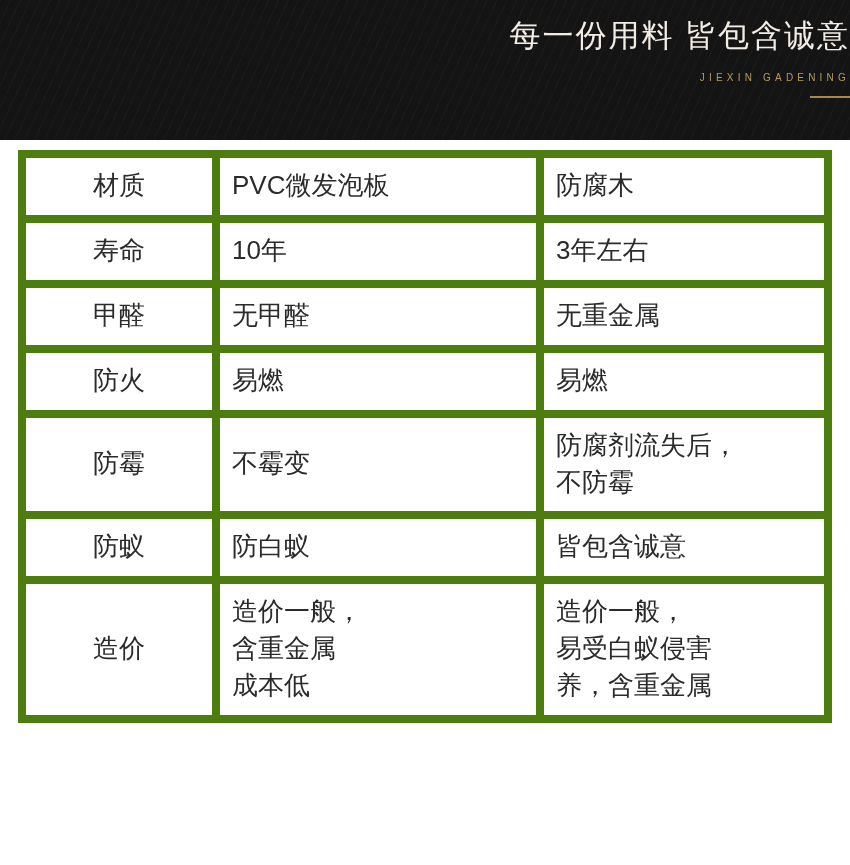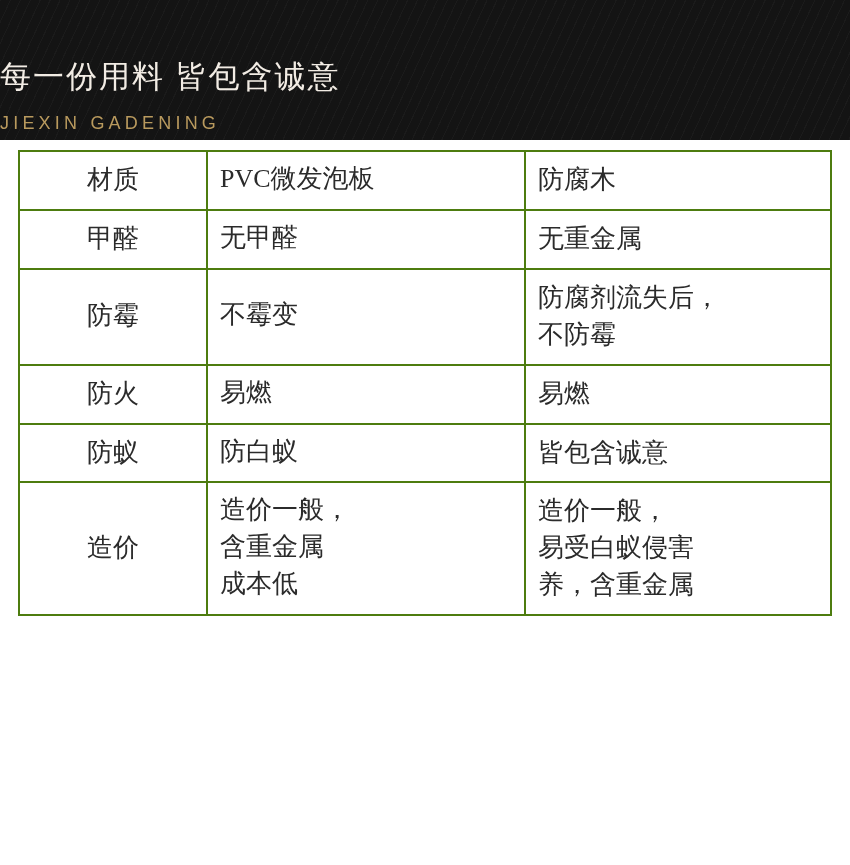--- a/index.html
+++ b/index.html
@@ -29,37 +29,36 @@
     background-image:
       repeating-linear-gradient(115deg, rgba(255,255,255,0.030) 0px, rgba(255,255,255,0.030) 1px, rgba(255,255,255,0) 1px, rgba(255,255,255,0) 9px);
     overflow: hidden;
     box-sizing: border-box;
   }
   .banner-inner {
     position: absolute;
     left: 0; right: 0; top: 0; bottom: 0;
     display: flex;
     flex-direction: column;
-    align-items: flex-start;
+    align-items: flex-end;
     justify-content: flex-start;
-    padding-top: 40px;
-    margin-top: 20px;
+    padding-top: 19px;
   }
   .banner-title {
     color: #f2ece4;
     font-size: 31px;
     letter-spacing: 2px;
     font-weight: 400;
     line-height: 1.1;
     white-space: nowrap;
   }
   .banner-sub {
     margin-top: 19px;
     color: #b99a5e;
-    font-size: 18px;
+    font-size: 10px;
     letter-spacing: 4.2px;
     font-weight: 400;
     white-space: nowrap;
   }
   .banner-rule {
     margin-top: 13px;
     width: 40px;
     height: 2px;
     background: #a9884e;
   }
@@ -71,39 +70,38 @@
     top: 150px;
     width: 814px;
   }
   table.compare {
     border-collapse: collapse;
     width: 814px;
     table-layout: fixed;
     border: 2px solid #3a3a3a;
   }
   table.compare td {
-    border: 2px solid #4d7c0f;
+    border: 8px solid #4d7c0f;
     vertical-align: middle;
     padding: 9px 12px 11px 12px;
     font-size: 26px;
     line-height: 1.42;
     color: #2b2b2b;
     font-weight: 400;
   }
   td.c-label {
     width: 162px;
     text-align: center;
     color: #2b2b2b;
   }
   td.c-pvc {
     width: 292px;
     color: #e00000;
     font-weight: 700;
     padding-left: 22px;
-    font-family: Liberation Serif, serif;
   }
   td.c-wood {
     color: #2b2b2b;
     padding-left: 22px;
     border-radius: 22px;
   }
   
   tr.row-head td.c-pvc {
     color: #2b2b2b;
     font-weight: 400;
@@ -136,62 +134,75 @@
               <span>PVC微发泡板</span>
             </div>
           </td>
           <td class="c-wood">
             <div class="cell-lines">
               <span>防腐木</span>
             </div>
           </td>
         </tr>
 
+        <tr>
+          <td class="c-label">寿命</td>
+          <td class="c-pvc">
+            <div class="cell-lines">
+              <span>10年</span>
+            </div>
+          </td>
+          <td class="c-wood">
+            <div class="cell-lines">
+              <span>3年左右</span>
+            </div>
+          </td>
+        </tr>
 
 
         <tr>
           <td class="c-label">甲醛</td>
           <td class="c-pvc">
             <div class="cell-lines">
               <span>无甲醛</span>
             </div>
           </td>
           <td class="c-wood">
             <div class="cell-lines">
               <span>无重金属</span>
             </div>
           </td>
         </tr>
 
+
+        <tr>
+          <td class="c-label">防火</td>
+          <td class="c-pvc">
+            <div class="cell-lines">
+              <span>易燃</span>
+            </div>
+          </td>
+          <td class="c-wood">
+            <div class="cell-lines">
+              <span>易燃</span>
+            </div>
+          </td>
+        </tr>
 
         <tr>
           <td class="c-label">防霉</td>
           <td class="c-pvc">
             <div class="cell-lines">
               <span>不霉变</span>
             </div>
           </td>
           <td class="c-wood">
             <div class="cell-lines">
               <span>防腐剂流失后，</span>
               <span>不防霉</span>
-            </div>
-          </td>
-        </tr>
-
-        <tr>
-          <td class="c-label">防火</td>
-          <td class="c-pvc">
-            <div class="cell-lines">
-              <span>易燃</span>
-            </div>
-          </td>
-          <td class="c-wood">
-            <div class="cell-lines">
-              <span>易燃</span>
             </div>
           </td>
         </tr>
 
         <tr>
           <td class="c-label">防蚁</td>
           <td class="c-pvc">
             <div class="cell-lines">
               <span>防白蚁</span>
             </div>

